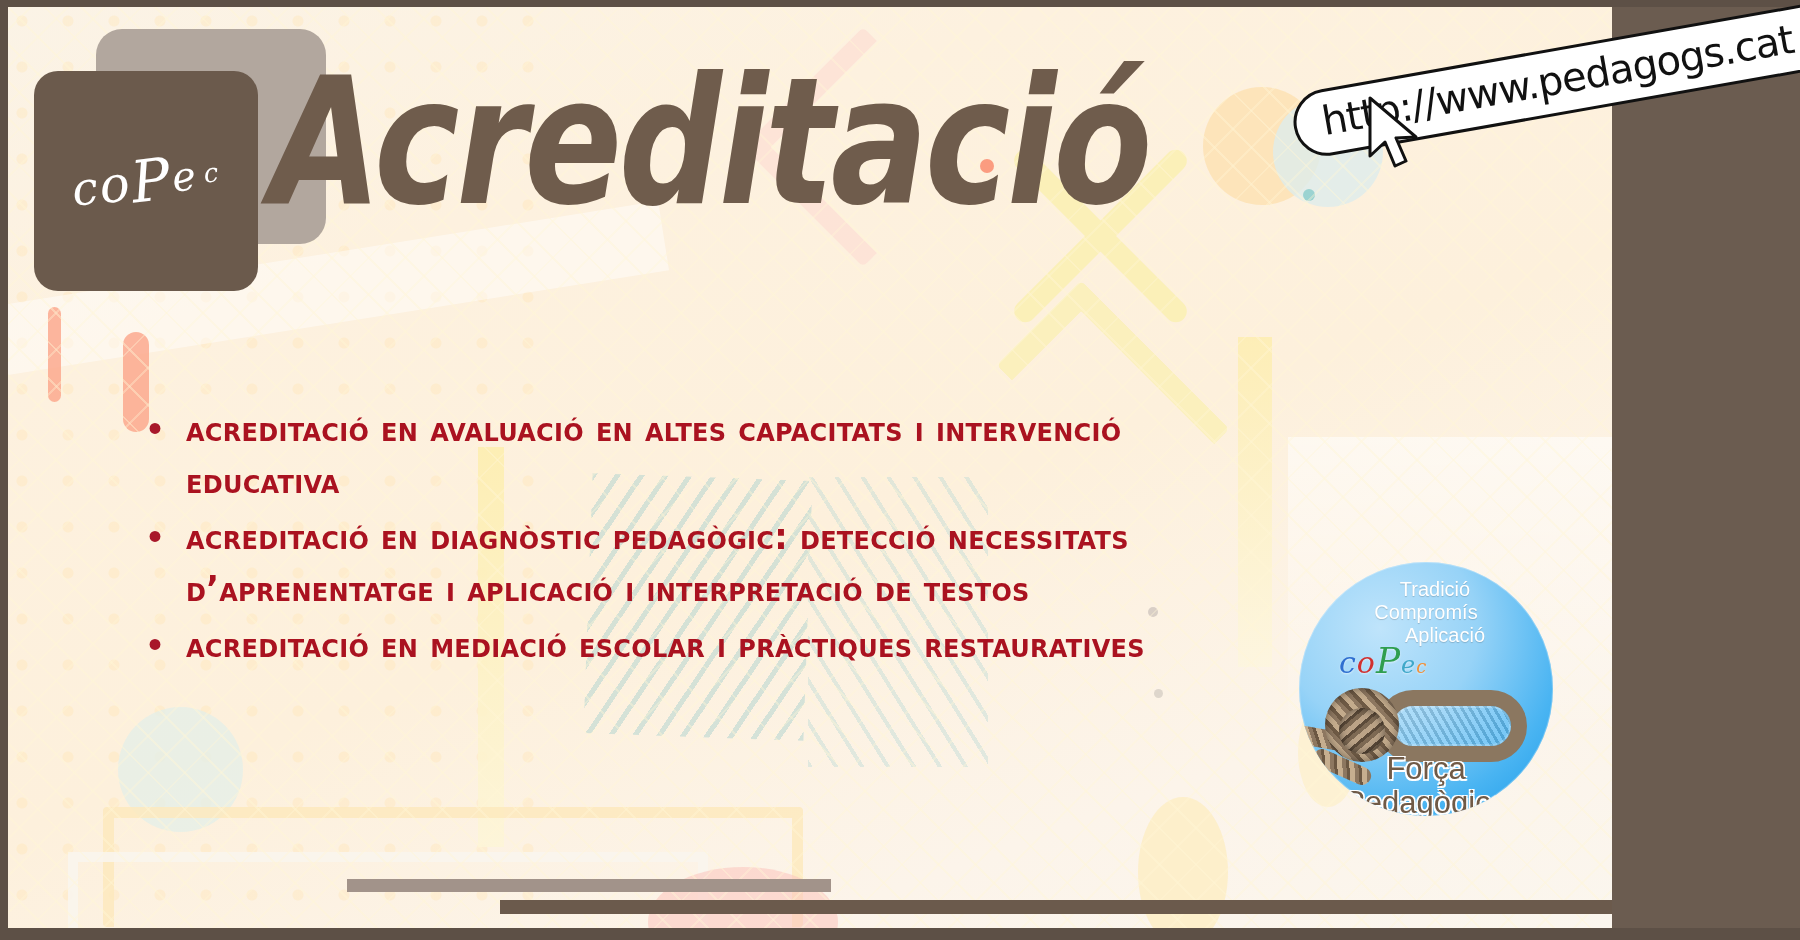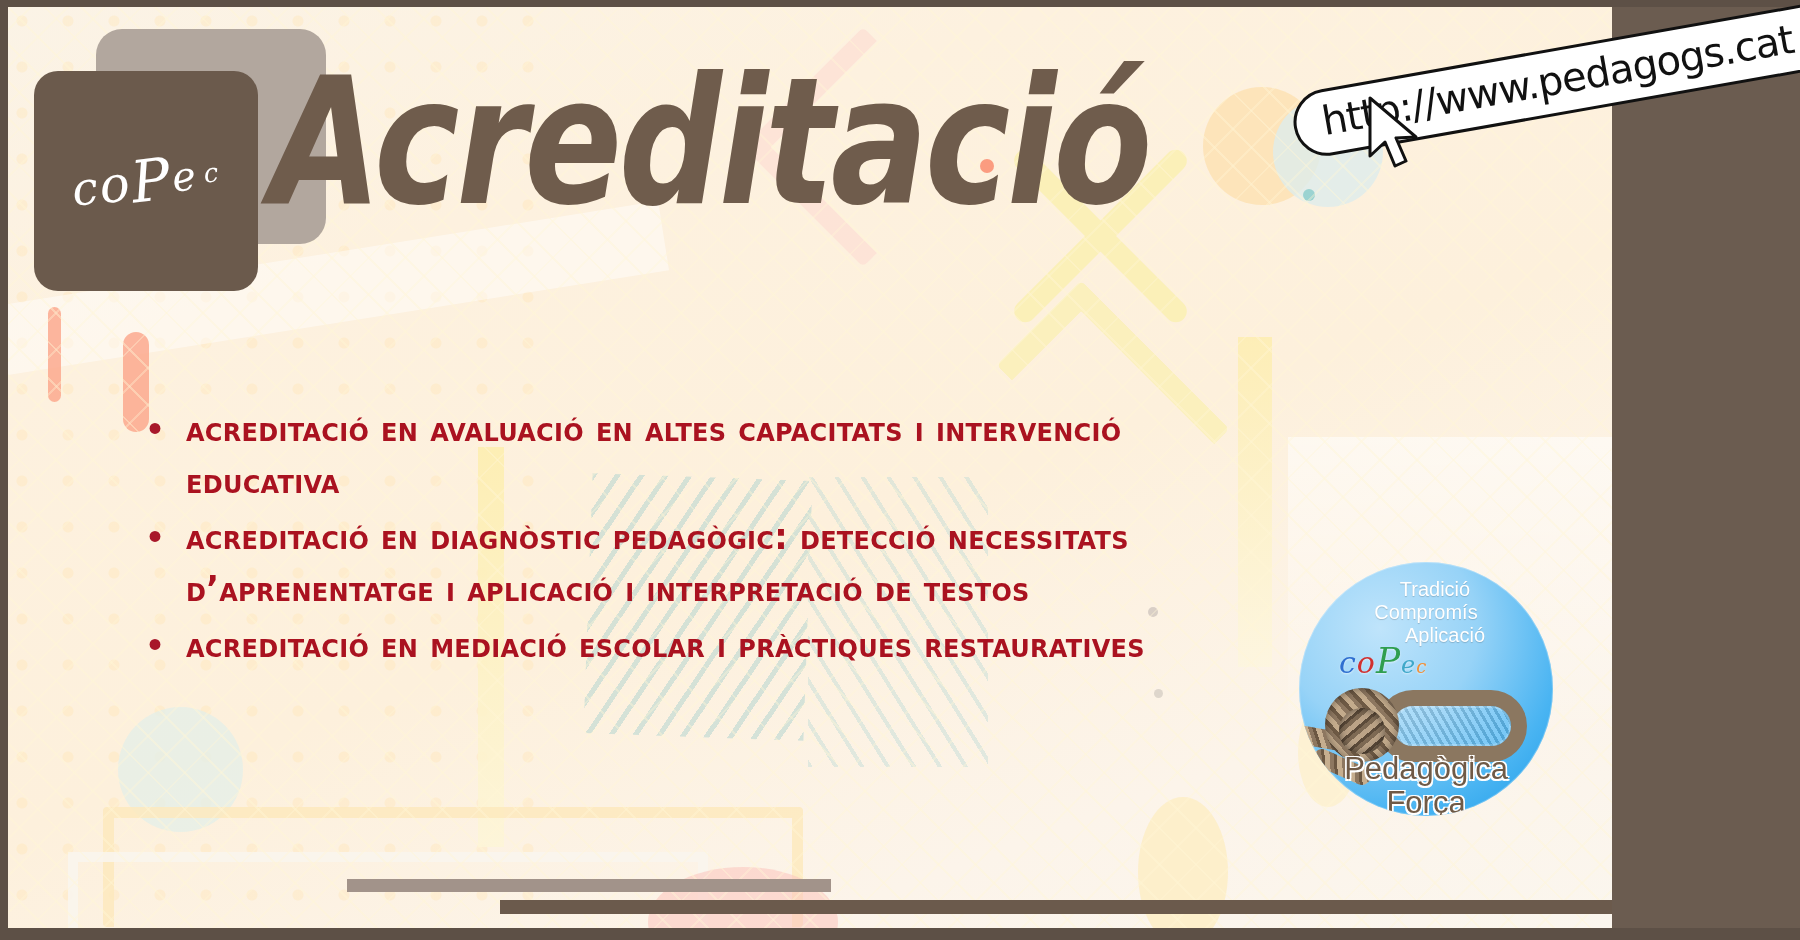--- a/index.html
+++ b/index.html
@@ -447,18 +447,18 @@
       <span class="bc">c</span><span class="bo">o</span><span class="bp">P</span><span class="be">e</span><span class="bc2">c</span>
     </div>
 
     <div class="rope rope-loop"></div>
     <div class="rope rope-tail"></div>
     <div class="rope rope-tail2"></div>
     <div class="rope rope-knot"></div>
     <div class="rope rope-knot2"></div>
 
     <div class="badge-forca">
+      <span>Força</span>
       <span>Pedagògica</span>
-      <span>Força</span>
     </div>
   </div>
 
 </div>
 
 </body></html>

